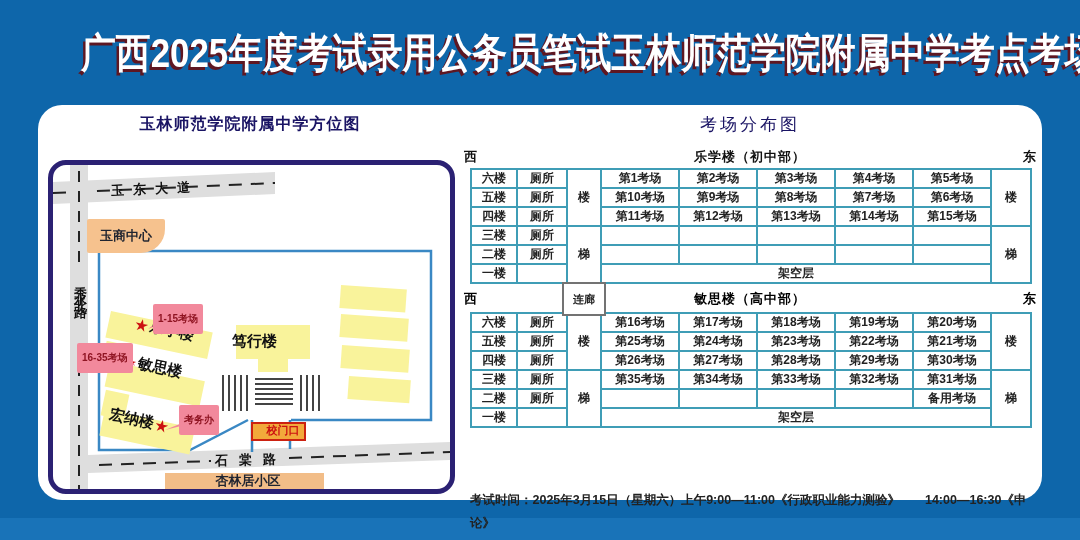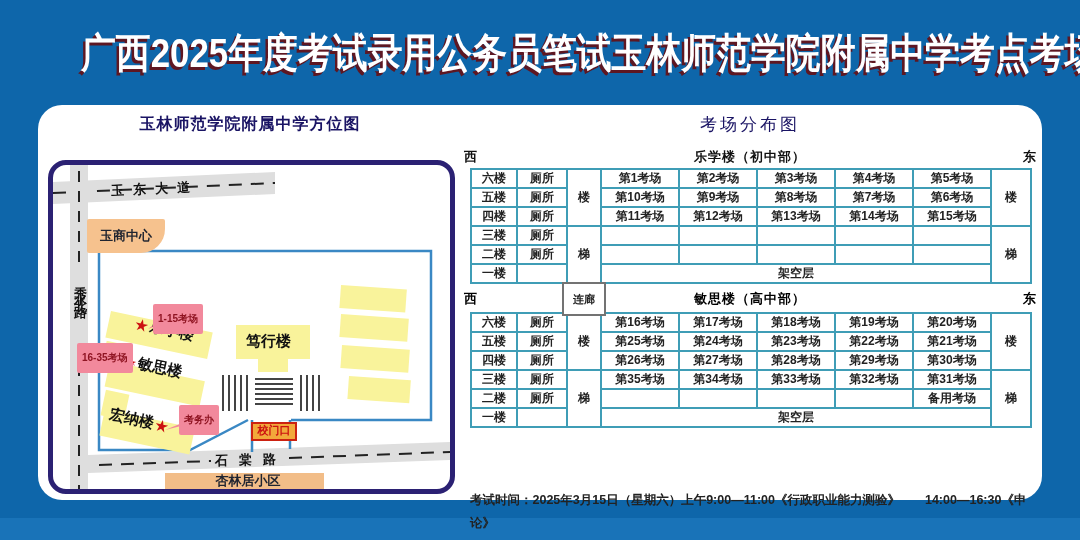--- a/index.html
+++ b/index.html
@@ -36,27 +36,27 @@
   .mlabel{position:absolute;color:#111;font-weight:bold;white-space:nowrap;}
   .road-n-label{left:58px;top:15px;font-size:13px;letter-spacing:9px;transform:rotate(-2.5deg);}
   .road-w-label{left:18px;top:110px;font-size:13px;writing-mode:vertical-rl;letter-spacing:7px;}
   .road-s-label{left:162px;top:286px;font-size:13px;letter-spacing:11px;transform:rotate(-1.5deg);}
   .place{position:absolute;text-align:center;color:#1f2430;font-weight:bold;}
   .yushang{left:34px;top:38px;width:78px;height:34px;line-height:34px;font-size:13px;
     background:#f6c28e;border-radius:2px 2px 24px 2px;margin-top:16px;}
   .xinglin{left:112px;top:308px;width:152px;height:16px;line-height:16px;font-size:13px;
     background:#f2bd88;padding-left:7px;}
   .gate{left:198px;top:257px;width:42px;height:15px;line-height:13px;font-size:11px;
-    background:#f2a93b;border:2px solid #cc2211;color:#cc1111;box-sizing:content-box;}
+    background:#f2a93b;border:2px solid #cc2211;color:#cc1111;box-sizing:content-box;padding-left:9px;}
   .bname{position:absolute;display:flex;align-items:center;gap:2px;
     font-size:15px;font-weight:bold;color:#111;white-space:nowrap;}
   .b-lexue{left:82px;top:155px;transform:rotate(12deg);}
   .b-minsi{left:70px;top:192px;transform:rotate(12deg);}
   .b-hongna{left:56px;top:246px;transform:rotate(12deg);}
-  .b-duxing{left:168px;top:167px;width:70px;justify-content:flex-end;}
+  .b-duxing{left:179px;top:167px;width:70px;justify-content:flex-start;}
   .star{color:#cc1111;font-size:14px;}
   .tag{position:absolute;background:#f2899c;color:#8f1422;font-size:10px;font-weight:bold;
     padding:8px 5px;border-radius:2px;white-space:nowrap;}
   .tag1{left:100px;top:139px;}
   .tag2{left:24px;top:178px;}
   .tag3{left:126px;top:240px;}
   
   .dist{position:absolute;left:432px;top:6px;width:560px;}
   .dist-title{text-align:center;font-size:17px;font-weight:normal;color:#1a1464;
     letter-spacing:3px;margin:2px 0 10px 0;}

